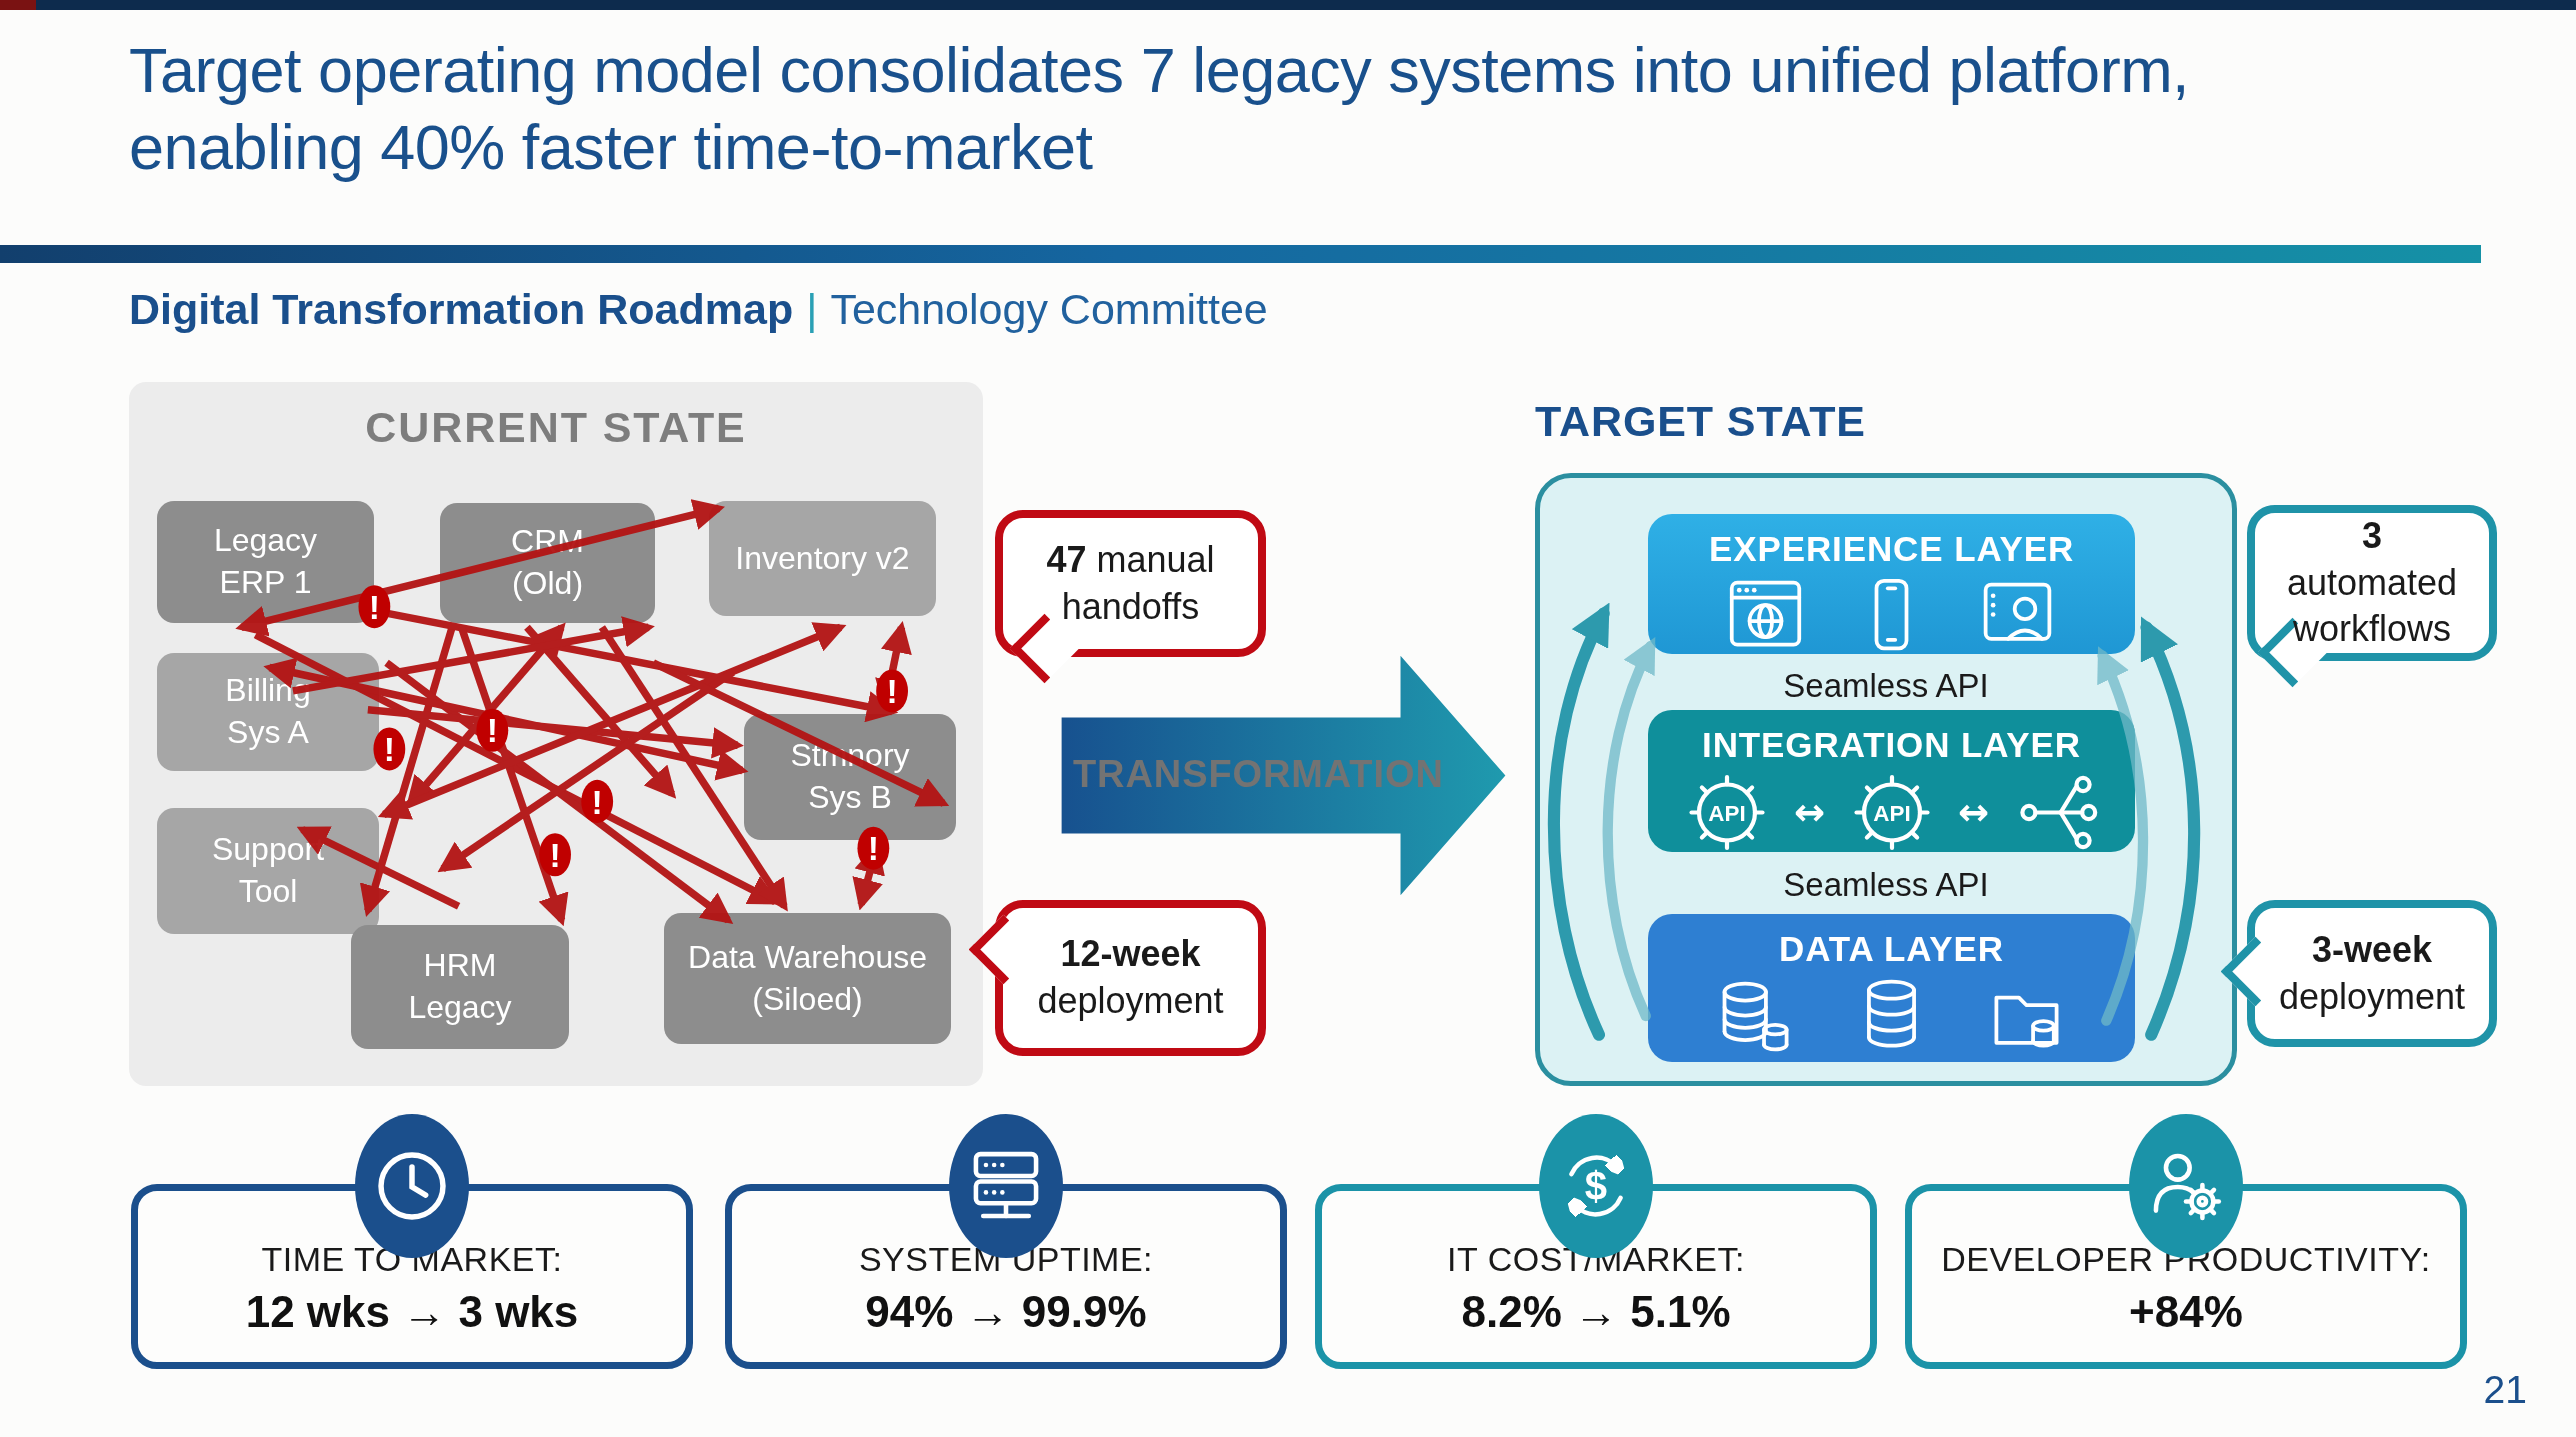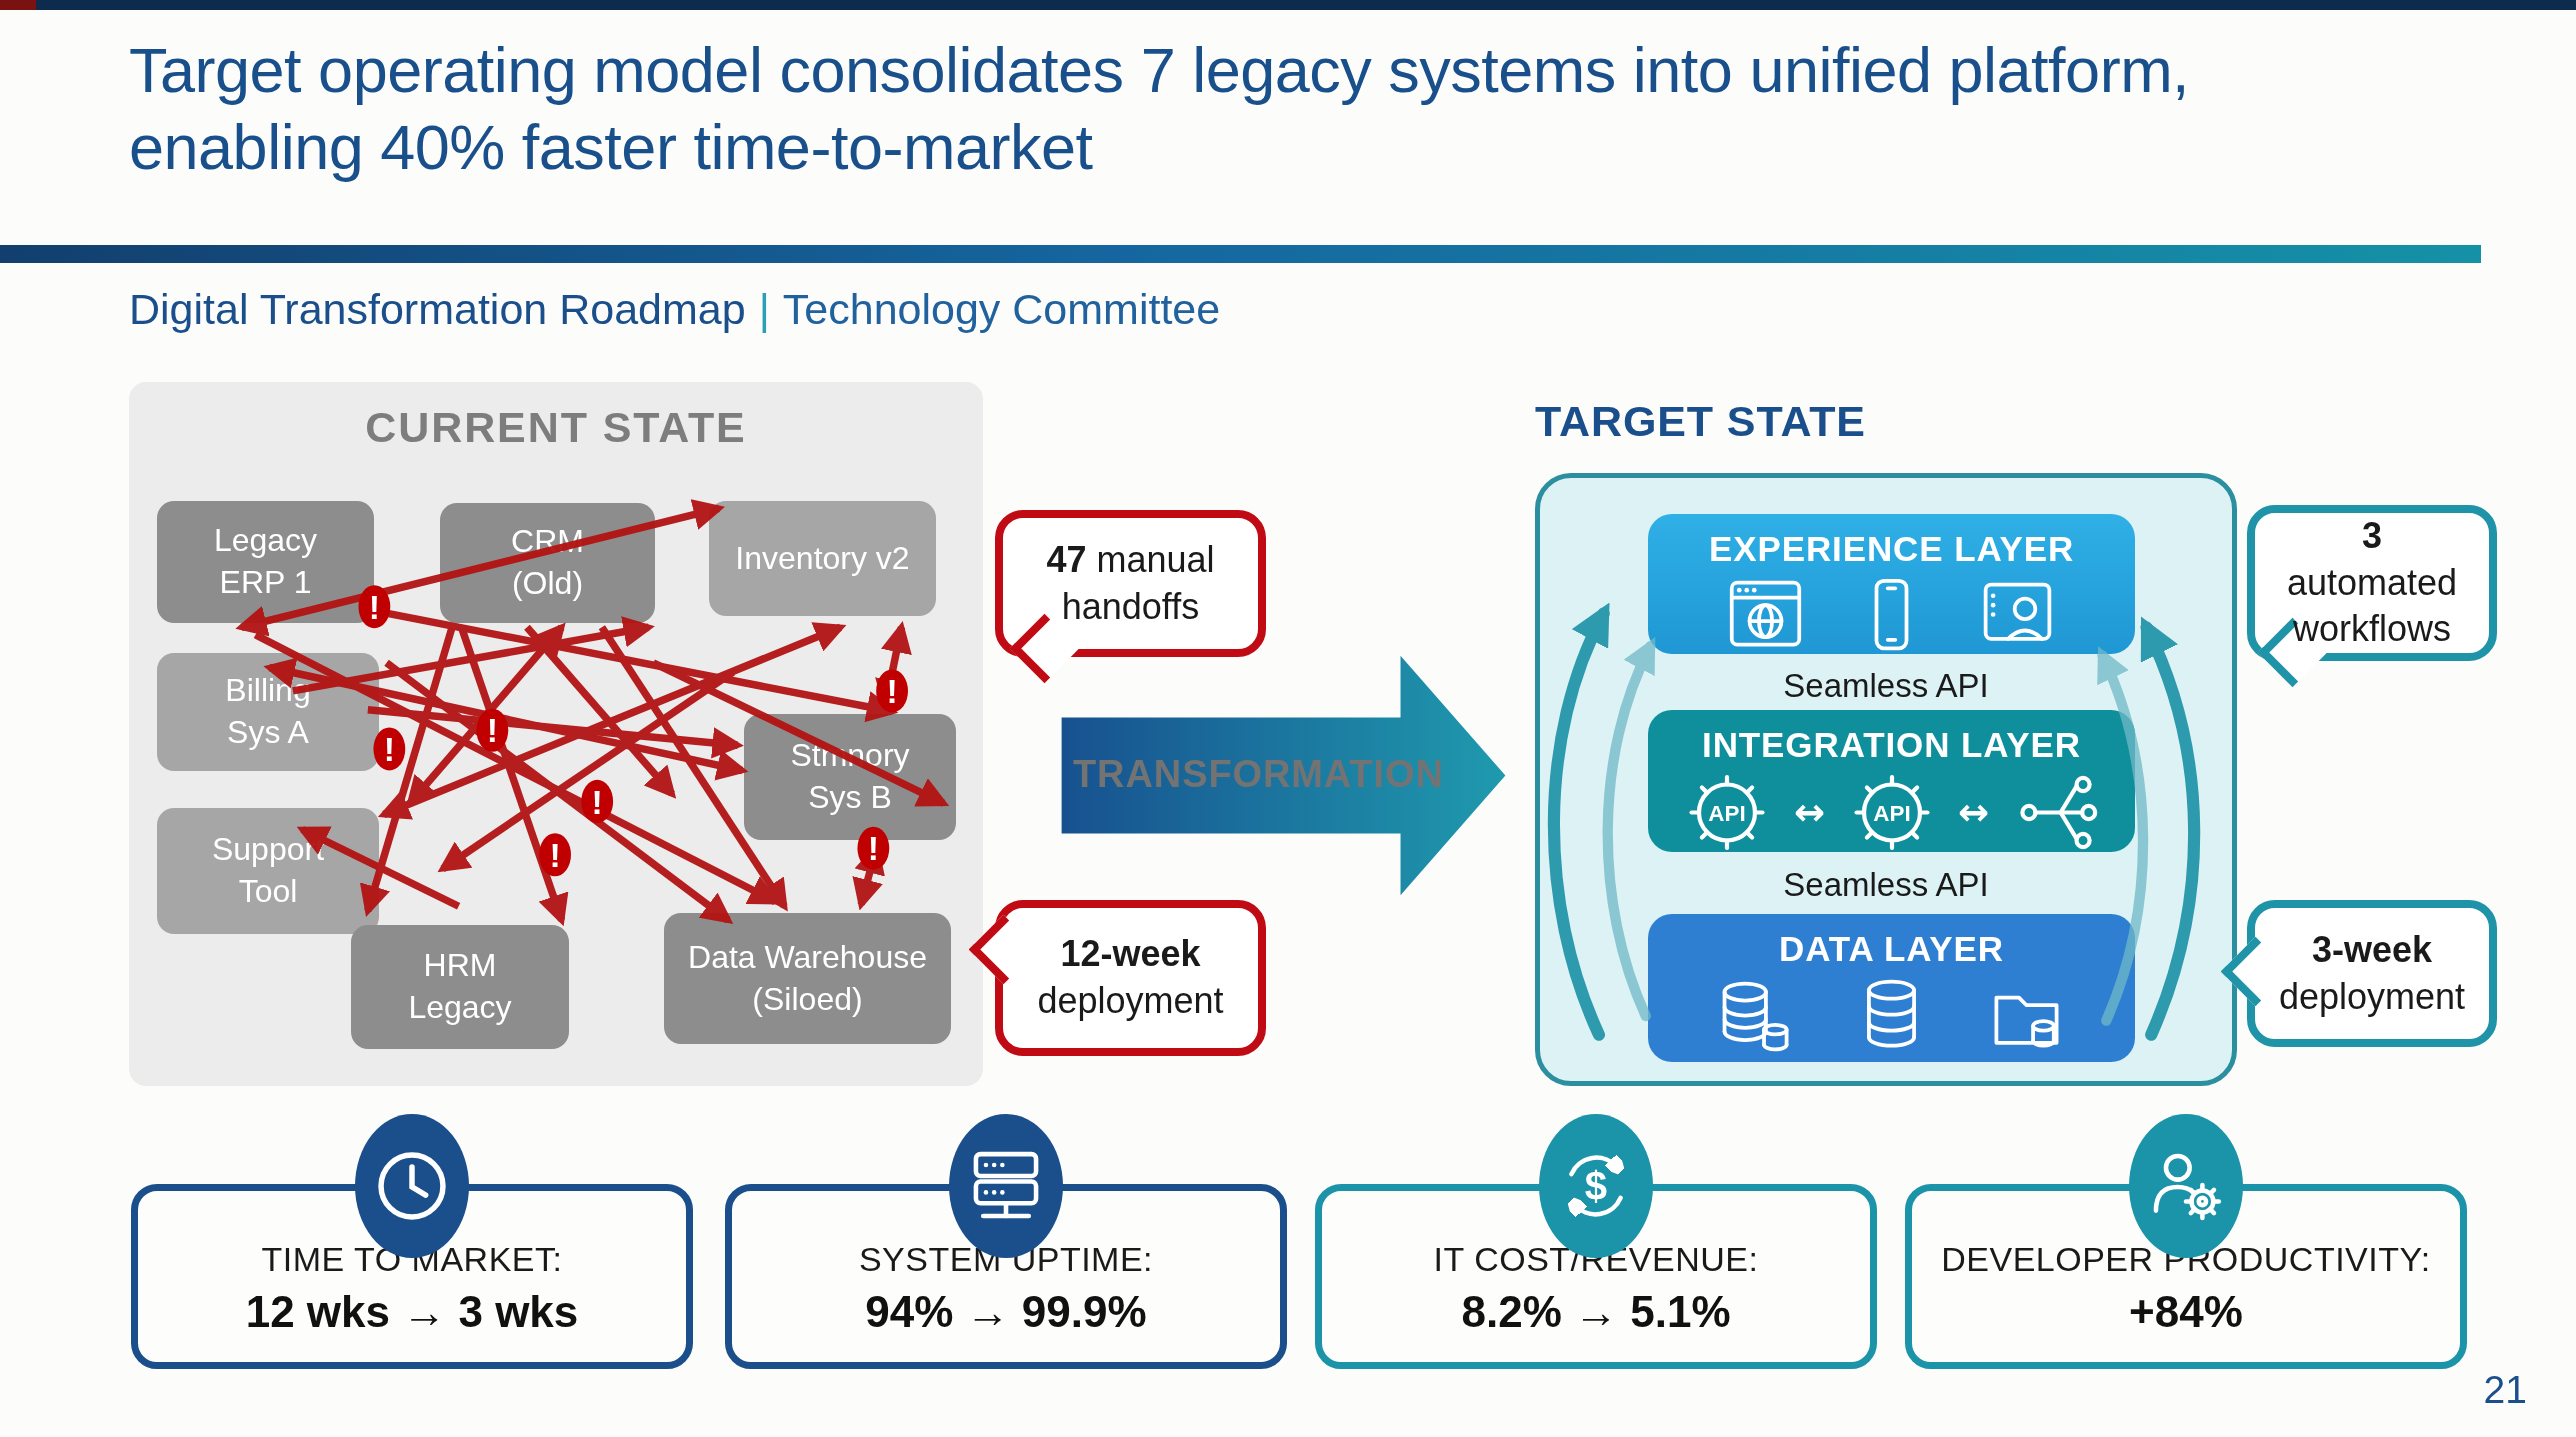--- a/index.html
+++ b/index.html
@@ -7,21 +7,21 @@
          font-family:"Liberation Sans", sans-serif;overflow:hidden;}
   
   .topbar{position:absolute;left:0;top:0;width:100%;height:10.3px;background:#0d2b4d;}
   .topbar-accent{position:absolute;left:0;top:0;width:36px;height:10.3px;background:#7a1212;z-index:2;}
   
   .title{position:absolute;left:129px;top:32px;width:2275px;font-size:63px;line-height:1.22;
          color:#19508c;font-weight:500;letter-spacing:-0.5px;}
   .divider{position:absolute;left:0;top:245px;width:2481px;height:18px;
            background:linear-gradient(90deg,#123f6d 0%,#1566a0 45%,#1591a6 100%);}
   .subtitle{position:absolute;left:129px;top:285px;font-size:43px;color:#1a4f8c;}
-  .sub-bold{font-weight:normal;color:#1a4f8c;}
+  .sub-bold{font-weight:bold;color:#1a4f8c;}
   .sub-sep{color:#2aa0b5;padding:0 13px;}
   .sub-rest{color:#21619e;}
   
   .cs-panel{position:absolute;left:129px;top:382px;width:854px;height:704px;
             background:#ececec;border-radius:17px;}
   .cs-title{position:absolute;left:0;top:20.6px;width:100%;text-align:center;font-size:43px;
             font-weight:bold;color:#7d7d7d;letter-spacing:1.9px;}
   .sysbox{position:absolute;border-radius:17px;display:flex;align-items:center;justify-content:center;
           color:#ffffff;font-size:32px;text-align:center;line-height:1.3;white-space:pre-line;z-index:3;}
   .dark{background:#8d8d8d;}
@@ -354,21 +354,21 @@
         <defs>
             <marker id="wm" viewBox="0 0 10 10" refX="6" refY="5" markerWidth="3.4" markerHeight="3.4" orient="auto">
               <path d="M0,0L10,5L0,10z" fill="#ffffff"></path>
             </marker>
           </defs>
         <path d="M18,32 A30,30 0 0 1 68,24" marker-end="url(#wm)"></path>
         <path d="M72,58 A30,30 0 0 1 22,66" marker-end="url(#wm)"></path>
         <text x="45" y="60" font-size="44" font-weight="bold" fill="#ffffff" stroke="none" text-anchor="middle" font-family="Liberation Sans, sans-serif">$</text>
       </svg>
     </div>
-    <div class="metric-label">IT COST/REVENUE:</div>
+    <div class="metric-label">IT COST/MARKET:</div>
     <div class="metric-value">8.2% → 5.1%</div>
   </div>
 
   <div class="metric m-teal" style="left:1905px">
     <div class="metric-badge b-teal">
       <svg width="82" height="82" viewBox="0 0 90 90" fill="none" stroke="#ffffff" stroke-width="5" stroke-linecap="round">
         <circle cx="36" cy="25" r="13"></circle>
         <path d="M12,72 Q12,46 36,46 Q47,46 53,52"></path>
         <circle cx="63" cy="62" r="12"></circle>
           <circle cx="63" cy="62" r="4"></circle>

